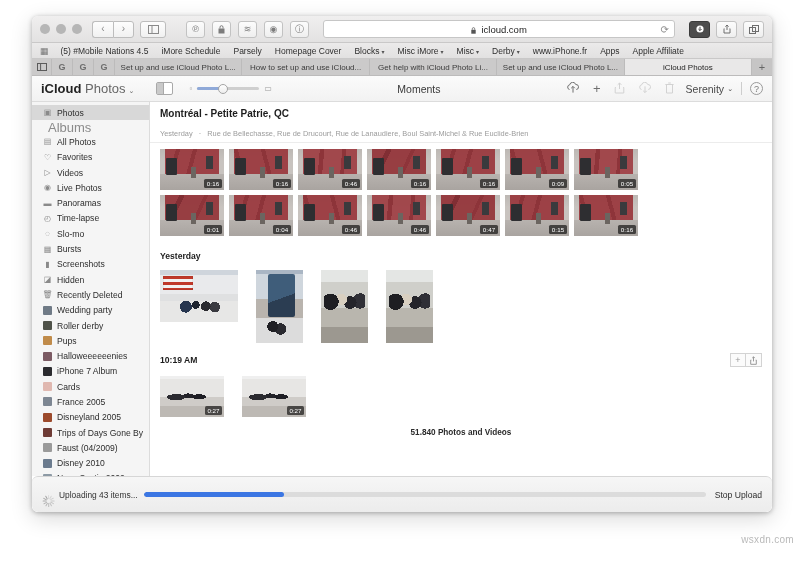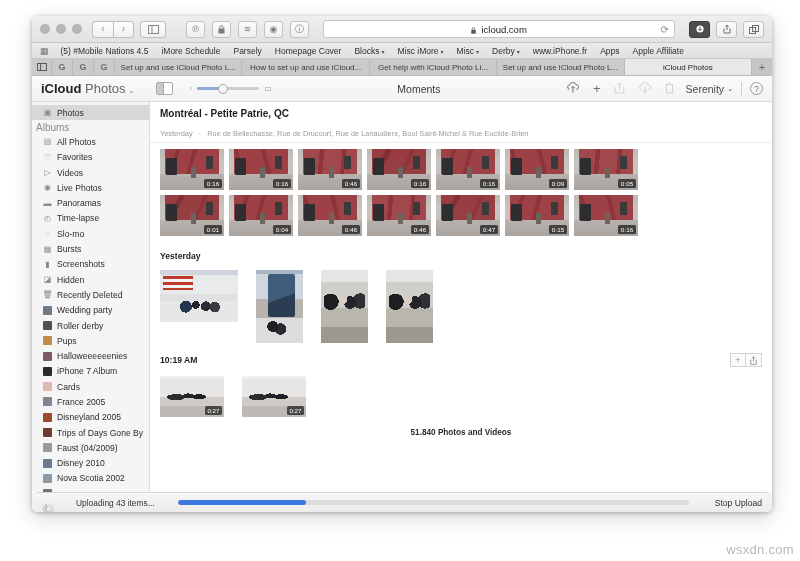--- a/index.html
+++ b/index.html
@@ -10,22 +10,22 @@
     overflow: hidden;
   }
   body { position: relative; }
 
   
   .backdrop {
     position: absolute; inset: 0;
     background: #ffffff;
   }
   .watermark {
-    position: absolute; right: 6px; bottom: 4px;
-    font-size: 13px; color: #b9b9b9; letter-spacing: .3px;
+    position: absolute; right: 6px; bottom: 16px;
+    font-size: 10px; color: #b9b9b9; letter-spacing: .3px;
   }
 
   
   .window {
     position: absolute;
     left: 32px; top: 16px;
     width: 740px; height: 496px;
     background: #fdfdfd;
     border-radius: 6px;
     box-shadow: 0 1px 5px rgba(0,0,0,.28), 0 6px 22px rgba(0,0,0,.16);
@@ -217,22 +217,22 @@
     padding-top: 3px;
   }
   .side-row {
     display: flex; align-items: center; gap: 5px;
     height: 15.3px; padding-left: 11px;
     font-size: 8.6px; color: #2c2c2c;
     white-space: nowrap;
   }
   .side-row.selected { background: #d8d8d8; }
   .side-section {
-    font-size: 10px; color: #8b8b8b;
-    padding-left: 4px; height: 14px; display:flex; align-items:center;
+    font-size: 13px; color: #8b8b8b;
+    padding-left: 16px; height: 14px; display:flex; align-items:center;
   }
   .sicon {
     width: 9px; height: 9px; flex: 0 0 9px;
     display: flex; align-items: center; justify-content: center;
     font-size: 8px; color: #8a8a8a;
   }
   .thumb {
     width: 9px; height: 9px; flex: 0 0 9px;
     border-radius: 1px;
     background: #9a9a9a;
@@ -367,25 +367,25 @@
       radial-gradient(ellipse at 72% 56%, #1e1e24 0 15%, transparent 15%);
   }
 
   .footer-count {
     text-align: center; font-size: 8.2px; font-weight: bold; color: #2b2b2b;
     padding: 11px 0 8px 0;
   }
 
   
   .statusbar {
-    height: 20px; flex: 0 0 auto;
+    height: 36px; flex: 0 0 auto;
     background: linear-gradient(#f6f6f6,#ececec);
     border-top: 1px solid #d6d6d6;
     display: flex; align-items: center;
-    padding: 0 10px; gap: 22px; border-radius: 6px;
+    padding: 0 10px; gap: 5px; border-radius: 6px;
   }
   .spinner {
     width: 12px; height: 12px; position: relative; flex: 0 0 12px;
   }
   .spinner span {
     position:absolute; left:50%; top:50%;
     width:1.2px; height:4px; background:#9a9a9a; border-radius:1px;
     transform-origin: 0.6px 6px;
   }
   .status-text { font-size: 8.4px; color: #333; min-width: 80px; }

